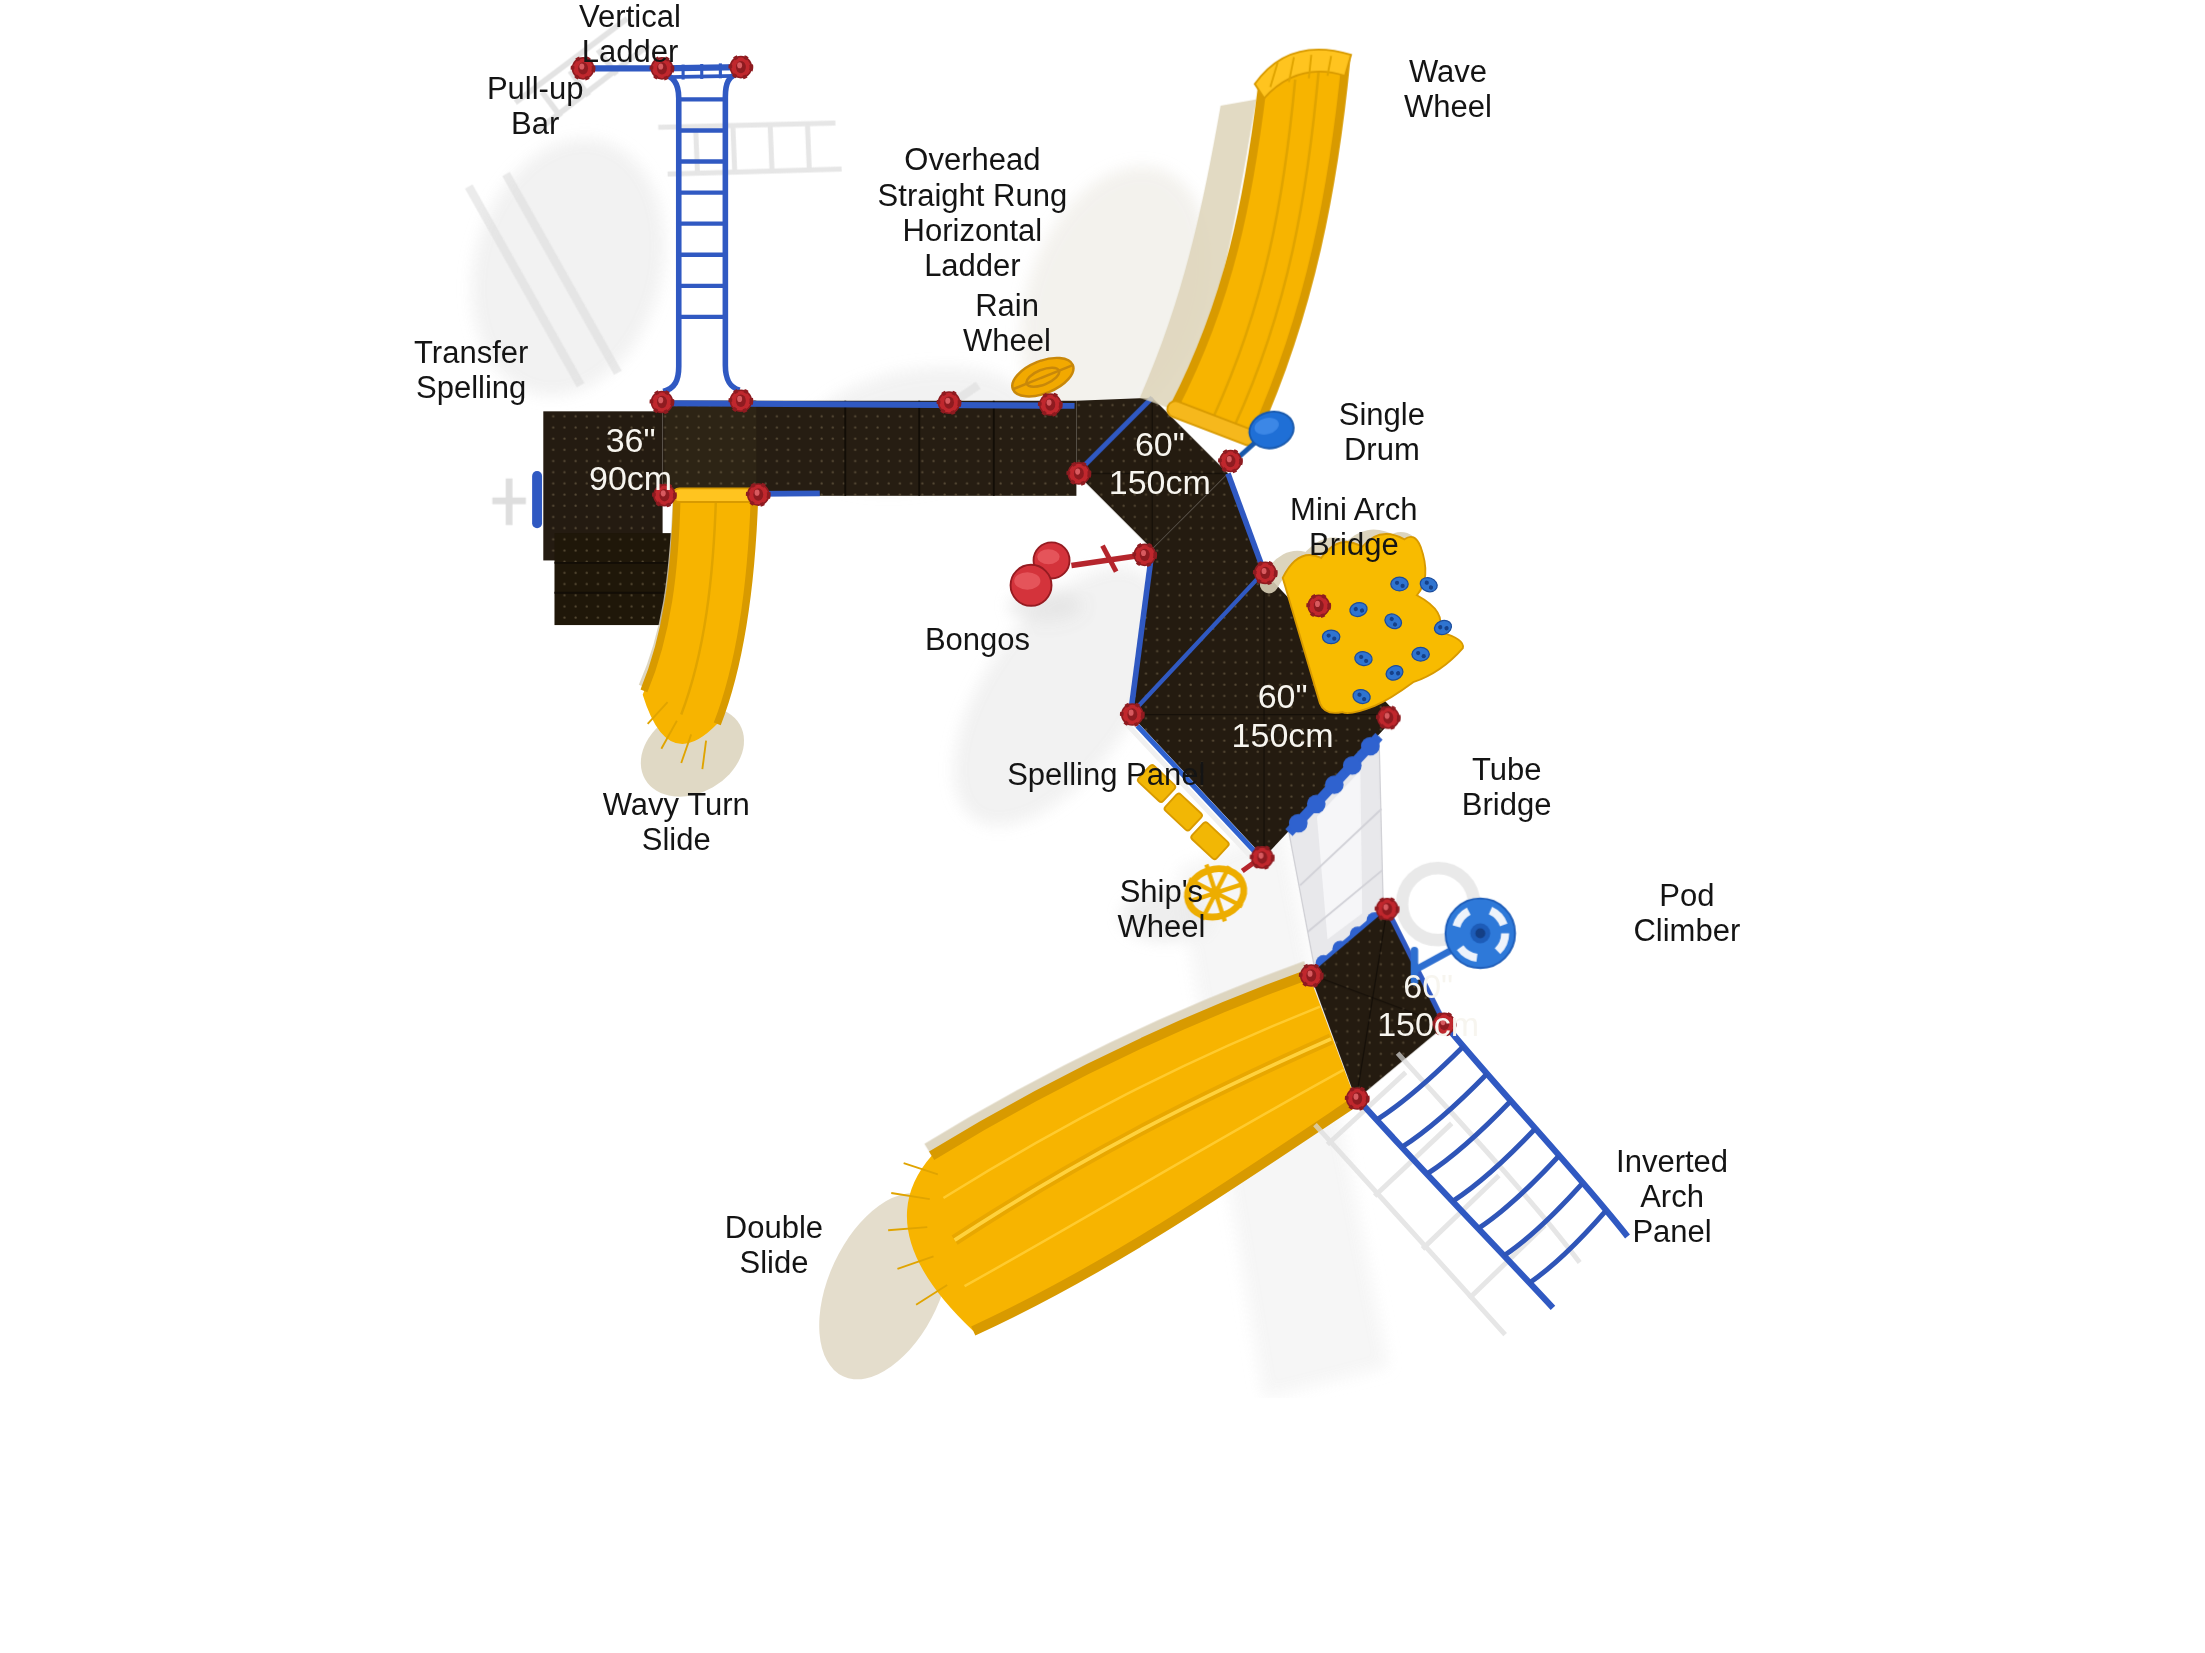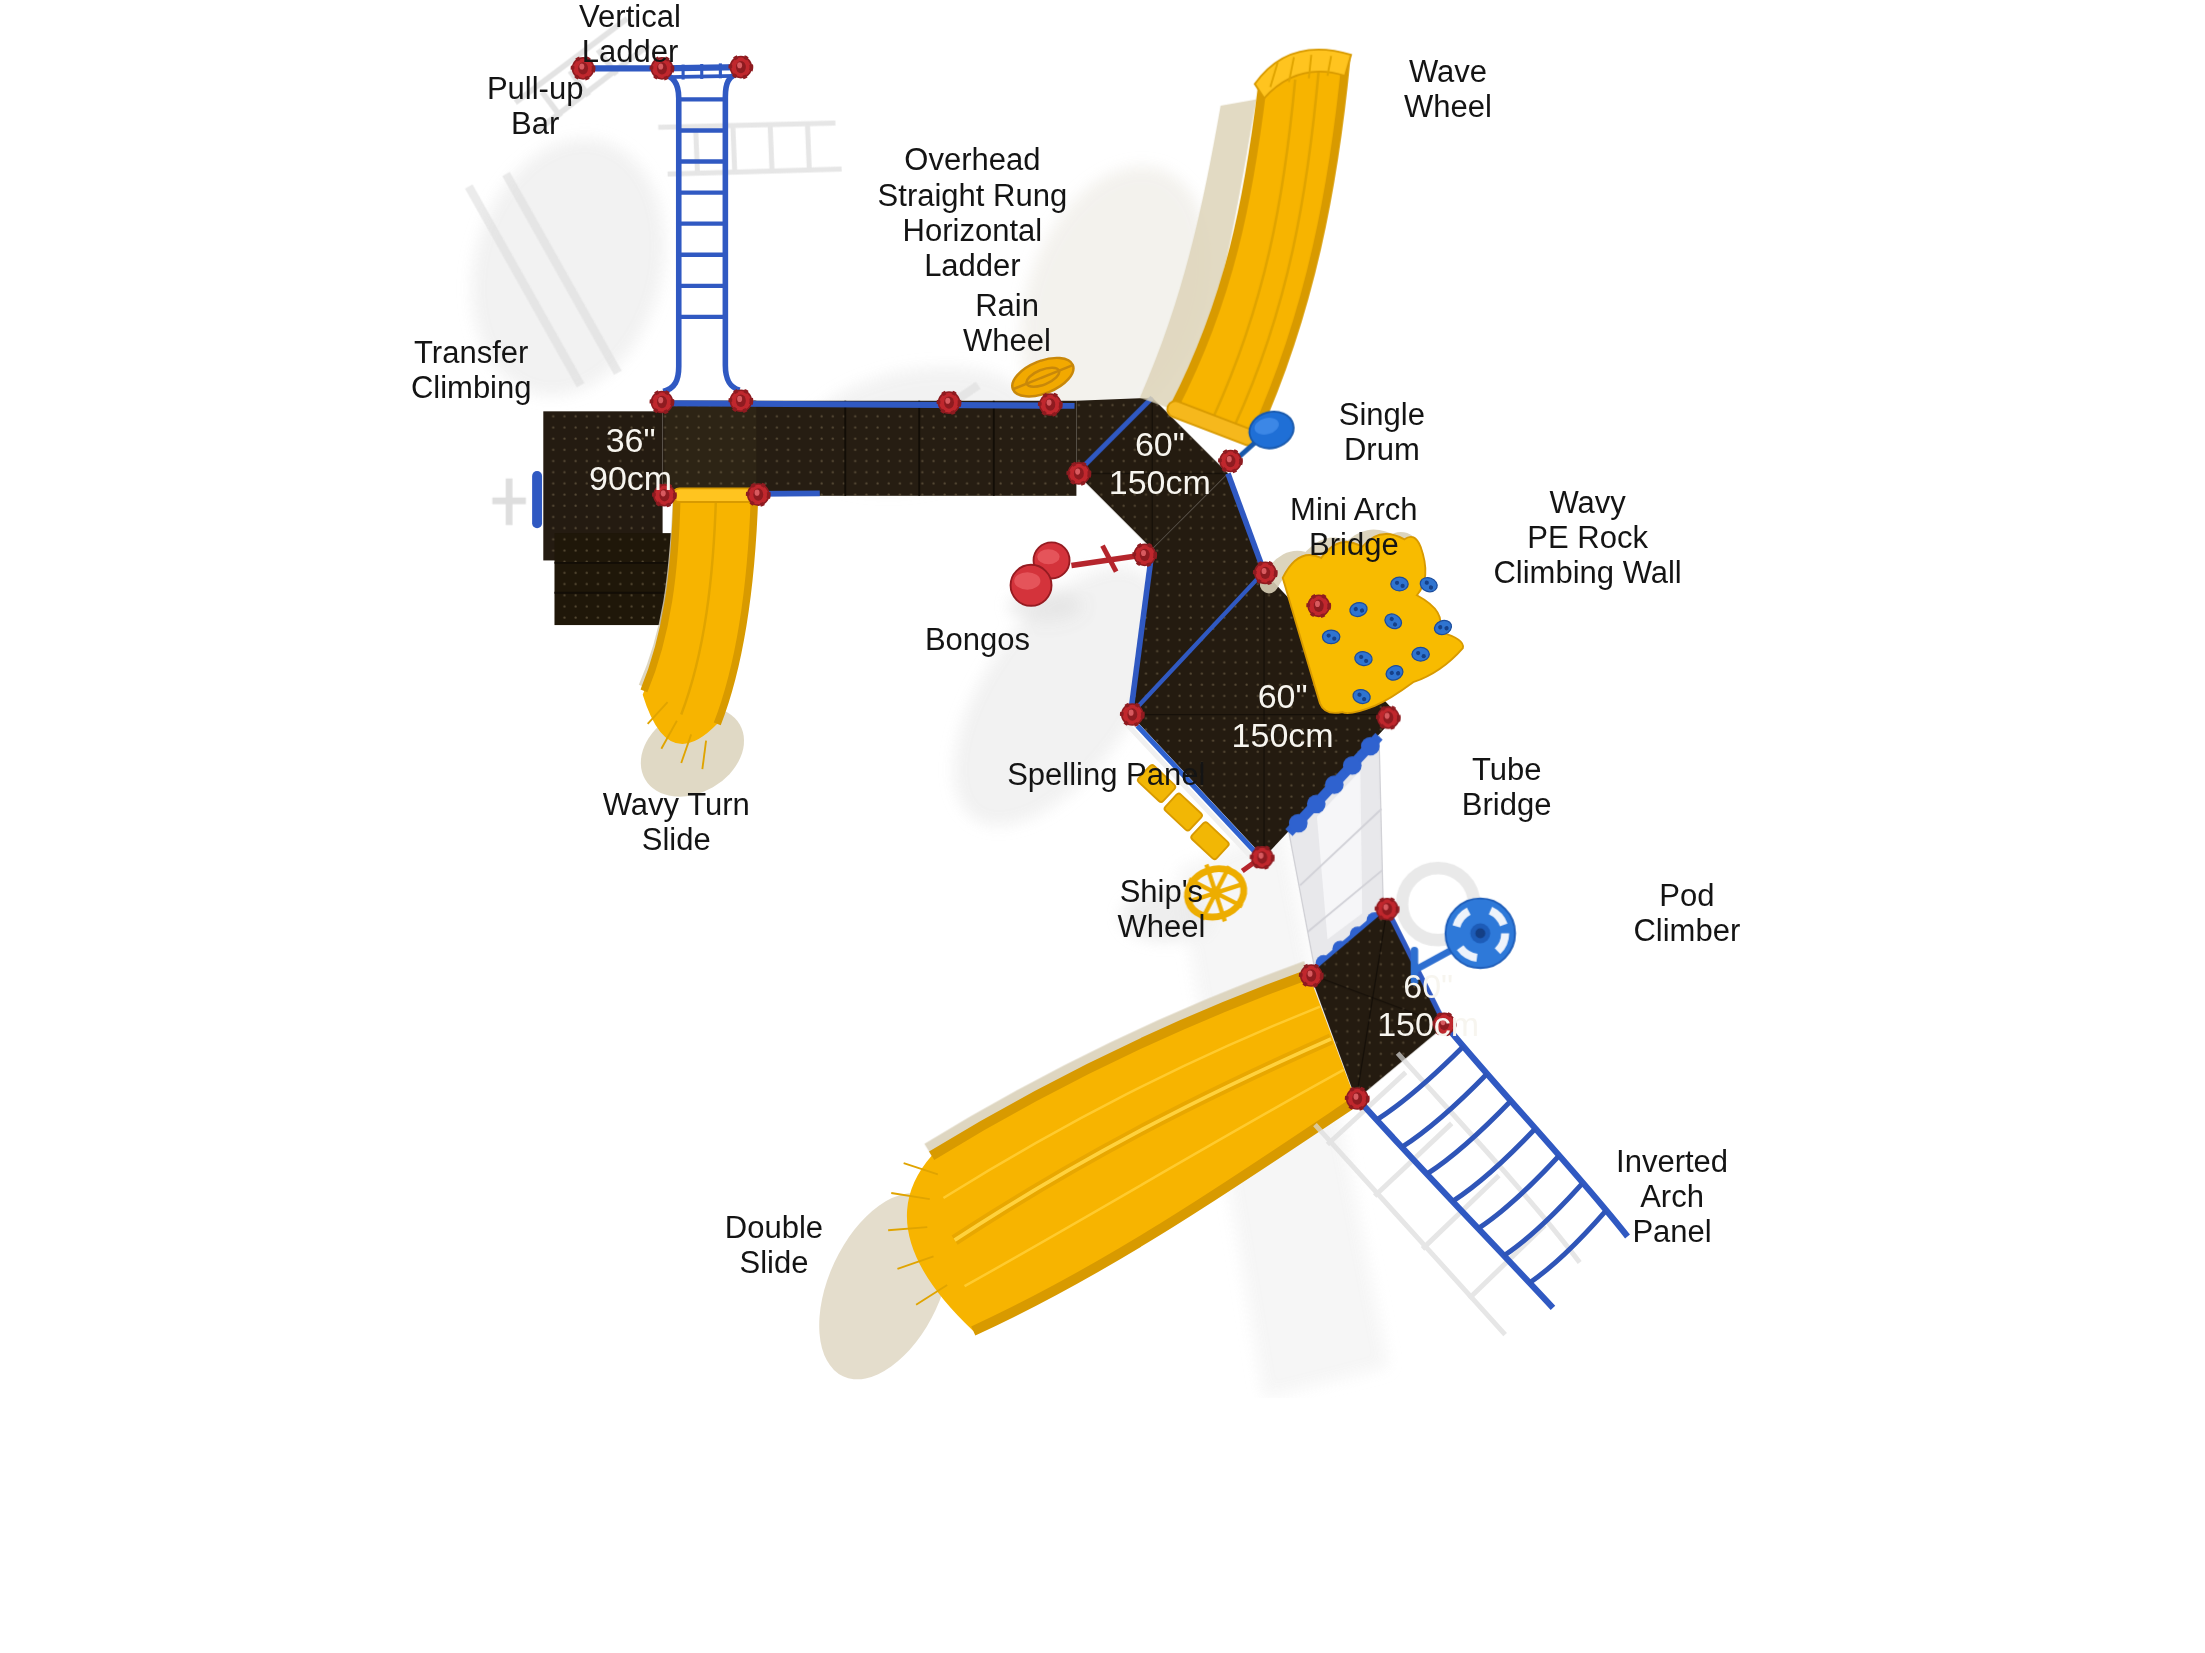--- a/index.html
+++ b/index.html
@@ -360,28 +360,25 @@
 Bar</div>
   <div class="lbl" style="left:44.10%;top:15.20%">Overhead
 Straight Rung
 Horizontal
 Ladder</div>
   <div class="lbl" style="left:65.67%;top:6.36%">Wave
 Wheel</div>
   <div class="lbl" style="left:45.67%;top:23.11%">Rain
 Wheel</div>
   <div class="lbl" style="left:21.37%;top:26.49%">Transfer
-Climbing</div>
+Spelling</div>
   <div class="lbl" style="left:62.67%;top:30.89%">Single
 Drum</div>
   <div class="lbl" style="left:61.40%;top:37.69%">Mini Arch
 Bridge</div>
-  <div class="lbl" style="left:72.00%;top:38.49%">Wavy
-PE Rock
-Climbing Wall</div>
   <div class="lbl" style="left:44.33%;top:45.78%">Bongos</div>
   <div class="lbl" style="left:50.17%;top:55.47%">Spelling Panel</div>
   <div class="lbl" style="left:68.33%;top:56.31%">Tube
 Bridge</div>
   <div class="lbl" style="left:30.67%;top:58.80%">Wavy Turn
 Slide</div>
   <div class="lbl" style="left:52.67%;top:65.02%">Ship's
 Wheel</div>
   <div class="lbl" style="left:76.50%;top:65.29%">Pod
 Climber</div>

